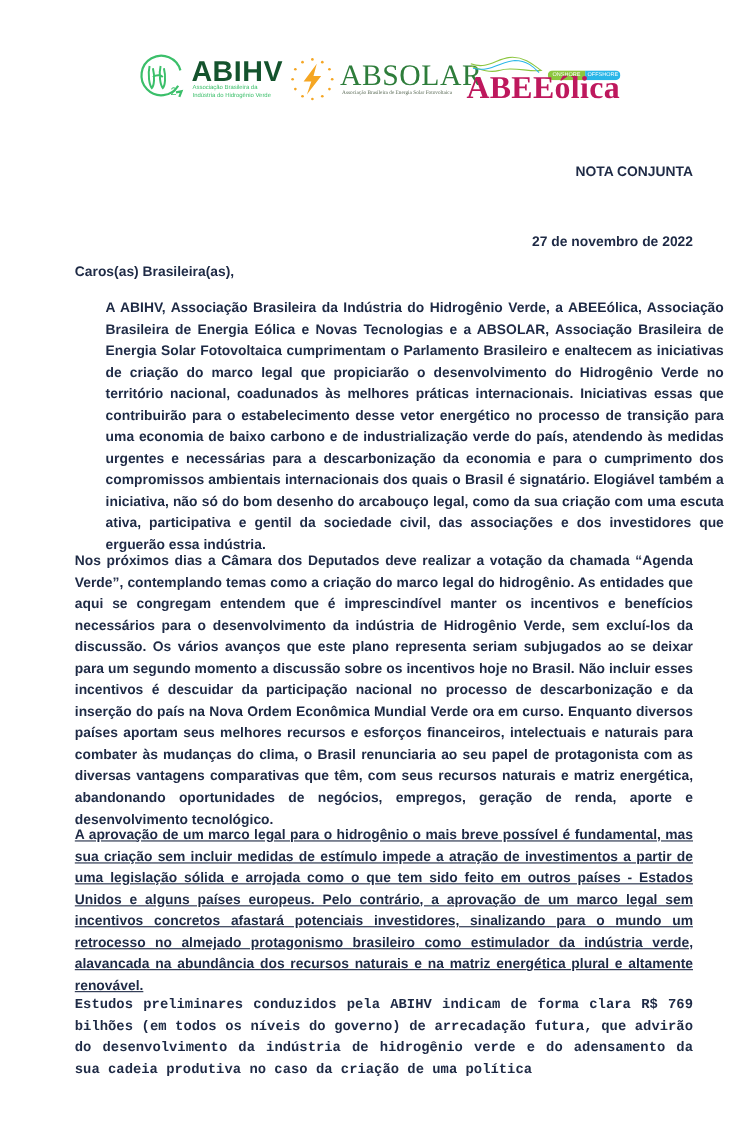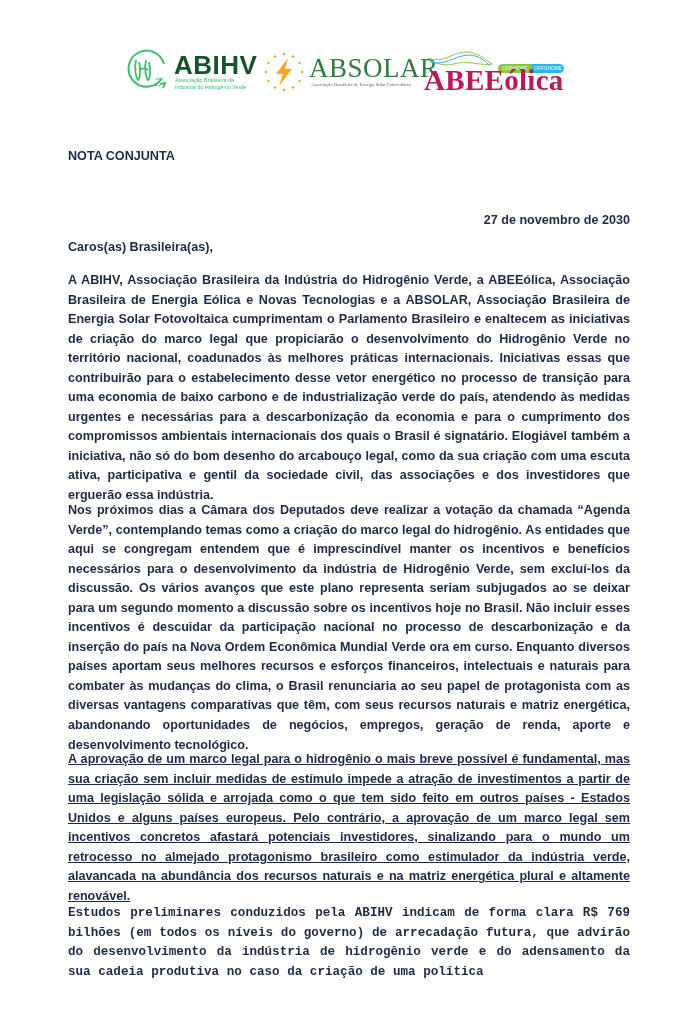--- a/index.html
+++ b/index.html
@@ -12,25 +12,25 @@
     .logo-abeeolica { left: 424px; width: 150px; }
     .abihv-word { position: absolute; left: 50px; top: 6px; font-family: "Liberation Sans", sans-serif; font-weight: bold; font-size: 26px; color: #14532d; letter-spacing: 0.5px; }
     .abihv-sub { position: absolute; left: 51px; top: 33px; font-family: "Liberation Sans", sans-serif; font-size: 5.4px; color: #3bbf6a; line-height: 7px; width: 80px; }
     .absolar-word { position: absolute; left: 45px; top: 9px; font-family: "Liberation Serif", serif; font-size: 27px; color: #2e7d3b; letter-spacing: 0.5px; }
     .absolar-sub { position: absolute; left: 47px; top: 38px; font-family: "Liberation Serif", serif; font-size: 4.8px; color: #5b6b57; white-space: nowrap; }
     .abee-word { position: absolute; left: 0px; top: 20px; font-family: Liberation Serif, serif; font-weight: bold; font-size: 29px; color: #be185d; letter-spacing: 0.3px; }
     .abee-pill { position: absolute; left: 74px; top: 20px; height: 9px; width: 66px; border-radius: 5px; overflow: hidden; display: flex; font-family: "Liberation Sans", sans-serif; font-size: 5px; color: #ffffff; line-height: 9px; }
     .pill-on { background: #8cc63f; width: 34px; text-align: center; }
     .pill-off { background: #29b6e8; flex: 1; text-align: center; }
     .doc { position: absolute; left: 68px; top: 0; width: 562px; font-family: "Liberation Sans", sans-serif; font-weight: bold; font-size: 12.6px; color: #1e2a45; }
-    .title { position: absolute; top: 149px; left: 0; width: 562px; text-align: left; font-size: 12.6px; }
+    .title { position: absolute; top: 149px; left: 0; width: 562px; text-align: right; font-size: 12.6px; }
     .date { position: absolute; top: 213px; left: 0; width: 562px; text-align: right; }
     .salutation { position: absolute; top: 240px; left: 0; }
     .para { position: absolute; left: 0; width: 562px; text-align: justify; line-height: 19.55px; margin: 0; }
-    .p1 { top: 271px; }
+    .p1 { top: 271px; margin-left: 28px; }
     .p2 { top: 501px; }
     .p3 { top: 750px; text-decoration: underline; }
     .p4 { top: 904px; font-family: Liberation Mono, monospace; }
   </style>
 </head>
 <body>
 
 <div class="page">
 
   <div class="logos">
@@ -82,21 +82,21 @@
       <div class="abee-pill">
         <span class="pill-on">ONSHORE</span>
         <span class="pill-off">OFFSHORE</span>
       </div>
       <span class="abee-word">ABEEólica</span>
     </div>
   </div>
 
   <div class="doc">
     <div class="title">NOTA CONJUNTA</div>
-    <div class="date">27 de novembro de 2030</div>
+    <div class="date">27 de novembro de 2022</div>
     <div class="salutation">Caros(as) Brasileira(as),</div>
     <p class="para p1">A ABIHV, Associação Brasileira da Indústria do Hidrogênio Verde, a ABEEólica, Associação Brasileira de Energia Eólica e Novas Tecnologias e a ABSOLAR, Associação Brasileira de Energia Solar Fotovoltaica cumprimentam o Parlamento Brasileiro e enaltecem as iniciativas de criação do marco legal que propiciarão o desenvolvimento do Hidrogênio Verde no território nacional, coadunados às melhores práticas internacionais. Iniciativas essas que contribuirão para o estabelecimento desse vetor energético no processo de transição para uma economia de baixo carbono e de industrialização verde do país, atendendo às medidas urgentes e necessárias para a descarbonização da economia e para o cumprimento dos compromissos ambientais internacionais dos quais o Brasil é signatário.  Elogiável também a iniciativa, não só do bom desenho do arcabouço legal, como da sua criação com uma escuta ativa, participativa e gentil da sociedade civil, das associações e dos investidores que erguerão essa indústria.</p>
     <p class="para p2">Nos próximos dias a Câmara dos Deputados deve realizar a votação da chamada “Agenda Verde”, contemplando temas como a criação do marco legal do hidrogênio. As entidades que aqui se congregam entendem que é imprescindível manter os incentivos e benefícios necessários para o desenvolvimento da indústria de Hidrogênio Verde, sem excluí-los da discussão. Os vários avanços que este plano representa seriam subjugados ao se deixar para um segundo momento a discussão sobre os incentivos hoje no Brasil. Não incluir esses incentivos é descuidar da participação nacional no processo de descarbonização e da inserção do país na Nova Ordem Econômica Mundial Verde ora em curso. Enquanto diversos países aportam seus melhores recursos e esforços financeiros, intelectuais e naturais para combater às mudanças do clima, o Brasil renunciaria ao seu papel de protagonista com as diversas vantagens comparativas que têm, com seus recursos naturais e matriz energética, abandonando oportunidades de negócios, empregos, geração de renda, aporte e desenvolvimento tecnológico.</p>
     <p class="para p3">A aprovação de um marco legal para o hidrogênio o mais breve possível é fundamental, mas sua criação sem incluir medidas de estímulo impede a atração de investimentos a partir de uma legislação sólida e arrojada como o que tem sido feito em outros países - Estados Unidos e alguns países europeus. Pelo contrário, a aprovação de um marco legal sem incentivos concretos afastará potenciais investidores, sinalizando para o mundo um retrocesso no almejado protagonismo brasileiro como estimulador da indústria verde, alavancada na abundância dos recursos naturais e na matriz energética plural e altamente renovável.</p>
     <p class="para p4">Estudos preliminares conduzidos pela ABIHV indicam de forma clara R$ 769 bilhões (em todos os níveis do governo) de arrecadação futura, que advirão do desenvolvimento da indústria de hidrogênio verde e do adensamento da sua cadeia produtiva no caso da criação de uma política</p>
   </div>
 
 </div>
 
 </body></html>

